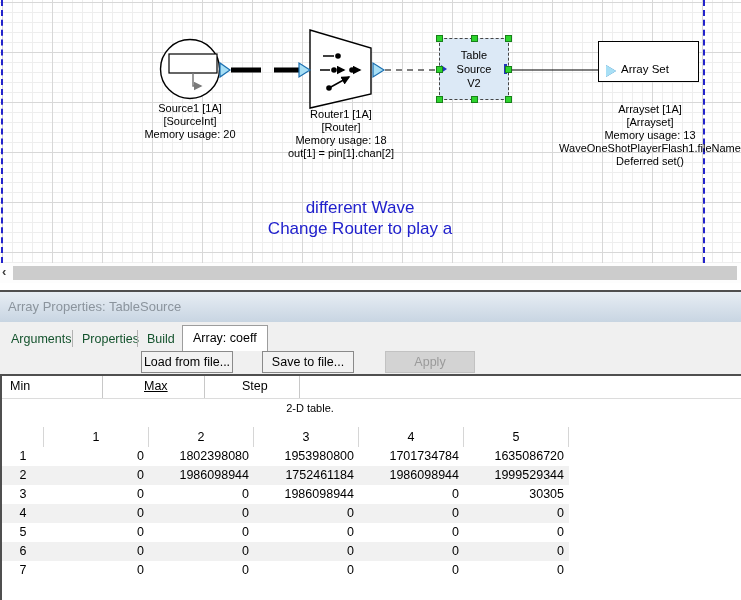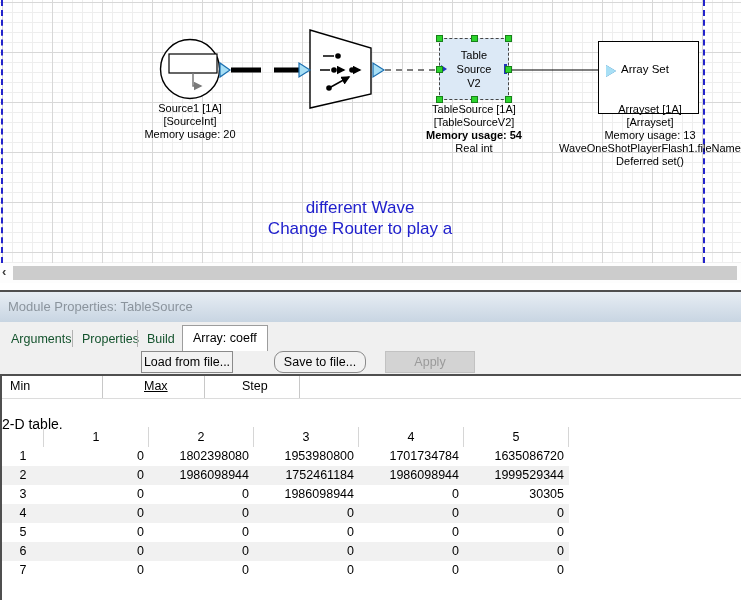--- a/index.html
+++ b/index.html
@@ -22,21 +22,21 @@
   .blk-label .b{font-weight:bold;}
   
   #ts-box{position:absolute;left:439px;top:38px;width:70px;height:62px;
           background:#dce9f6;border:1px dashed #454545;box-sizing:border-box;
           text-align:center;font-size:11px;line-height:14px;padding-top:9px;}
   .handle{position:absolute;width:7px;height:7px;background:#2dd42d;border:1px solid #17801a;box-sizing:border-box;}
   #ts-inpin{position:absolute;left:1px;top:26px;width:0;height:0;
             border-top:4px solid transparent;border-bottom:4px solid transparent;border-left:6px solid #2233bb;}
   #ts-outpin{position:absolute;right:1px;top:25px;width:3px;height:10px;background:#2233bb;}
   
-  #as-box{position:absolute;left:598px;top:41px;width:101px;height:73px;background:#fff;
+  #as-box{position:absolute;left:598px;top:41px;width:101px;height:41px;background:#fff;
           border:1px solid #000;box-sizing:border-box;}
   #as-pin{position:absolute;left:7px;top:23px;width:0;height:0;
           border-top:6px solid transparent;border-bottom:6px solid transparent;border-left:10px solid #a8dff5;
           filter:drop-shadow(0 0 0.5px #1b6fb0);}
   #as-label{position:absolute;left:22px;top:21px;font-size:11.5px;}
   
   #annotation{position:absolute;left:360px;top:197px;transform:translateX(-50%);
               text-align:center;font-size:17px;line-height:21px;color:#2121cc;white-space:nowrap;}
 
   
@@ -58,21 +58,21 @@
   .btn{position:absolute;top:29px;height:22px;background:#f2f2f2;border:1px solid #8a8a8a;
        font-family:"Liberation Sans",sans-serif;font-size:12.5px;text-align:center;line-height:20px;
        box-sizing:border-box;padding:0;}
   #btn-apply{background:#d3d3d3;border:1px solid #c2c2c2;color:#9a9a9a;}
 
   #lower{position:absolute;left:0;top:376px;width:666px;height:224px;background:#fff;
          border-left:2px solid #4f4f4f;box-sizing:border-box;}
   #fields-row{position:absolute;left:0;top:0;width:739px;height:22px;border-bottom:1px solid #dcdcdc;}
   .field-label{position:absolute;top:3px;font-size:12.5px;}
   .field-sep{position:absolute;top:0;width:1px;height:22px;background:#c8c8c8;}
-  #caption{position:absolute;left:0;top:40px;width:616px;text-align:left;font-size:14px;}
+  #caption{position:absolute;left:0;top:26px;width:616px;text-align:center;font-size:11px;}
 
   #data-table{position:absolute;left:0;top:51px;width:567px;display:grid;
               grid-template-columns:42px 105px 105px 105px 105px 105px;font-size:12.5px;}
   .hcell{height:20px;line-height:20px;text-align:center;border-right:1px solid #d6d6d6;box-sizing:border-box;}
   .rlabel{height:19px;line-height:19px;text-align:center;}
   .vcell{height:19px;line-height:19px;text-align:right;padding-right:5px;box-sizing:border-box;}
   .alt{background:#f1f1f1;}
 </style>
 </head>
 <body>
@@ -141,25 +141,25 @@
     <div id="as-box">
       <div id="as-pin"></div>
       <div id="as-label">Array Set</div>
     </div>
 
     <div class="blk-label" style="left:190px;top:102px;">
       <div>Source1 [1A]</div>
       <div>[SourceInt]</div>
       <div>Memory usage: 20</div>
     </div>
-    <div class="blk-label" style="left:474px;top:103px;">
-      <div>TableSource [1A]</div>
-      <div>[TableSourceV2]</div>
-      <div class="b">Memory usage: 54</div>
-      <div>Real int</div>
+    <div class="blk-label" style="left:341px;top:108px;">
+      <div>Router1 [1A]</div>
+      <div>[Router]</div>
+      <div>Memory usage: 18</div>
+      <div>out[1] = pin[1].chan[2]</div>
     </div>
     <div class="blk-label" style="left:650px;top:103px;">
       <div>Arrayset [1A]</div>
       <div>[Arrayset]</div>
       <div>Memory usage: 13</div>
       <div>WaveOneShotPlayerFlash1.fileName</div>
       <div>Deferred set()</div>
     </div>
 
     <div id="annotation">
@@ -168,32 +168,32 @@
     </div>
   </div>
 
   <div id="hscroll">
     <div id="hscroll-arrow">‹</div>
     <div id="hscroll-thumb"></div>
   </div>
 
   <div class="dark-rule" style="top:290px;"></div>
 
-  <div id="panel-title">Module Properties: TableSource</div>
+  <div id="panel-title">Array Properties: TableSource</div>
 
   <div id="tab-strip">
     <div class="tab" style="left:2px;">Arguments</div>
     <div class="tab-sep" style="left:72px;"></div>
     <div class="tab" style="left:73px;">Properties</div>
     <div class="tab-sep" style="left:137px;"></div>
     <div class="tab" style="left:138px;">Build</div>
     <div id="tab-array" style="left:182px;">Array: coeff</div>
 
     <button class="btn" style="left:141px;width:92px;">Load from file...</button>
-    <button class="btn" style="left:274px;width:92px;border-radius:9px;">Save to file...</button>
+    <button class="btn" style="left:262px;width:92px;">Save to file...</button>
     <button class="btn" id="btn-apply" style="left:385px;width:90px;">Apply</button>
   </div>
 
   <div class="dark-rule" style="top:374px;"></div>
 
   <div id="lower">
     <div id="fields-row">
       <div class="field-label" style="left:8px;">Min</div>
       <div class="field-sep" style="left:100px;"></div>
       <div class="field-label" style="left:142px;text-decoration:underline;">Max</div>

